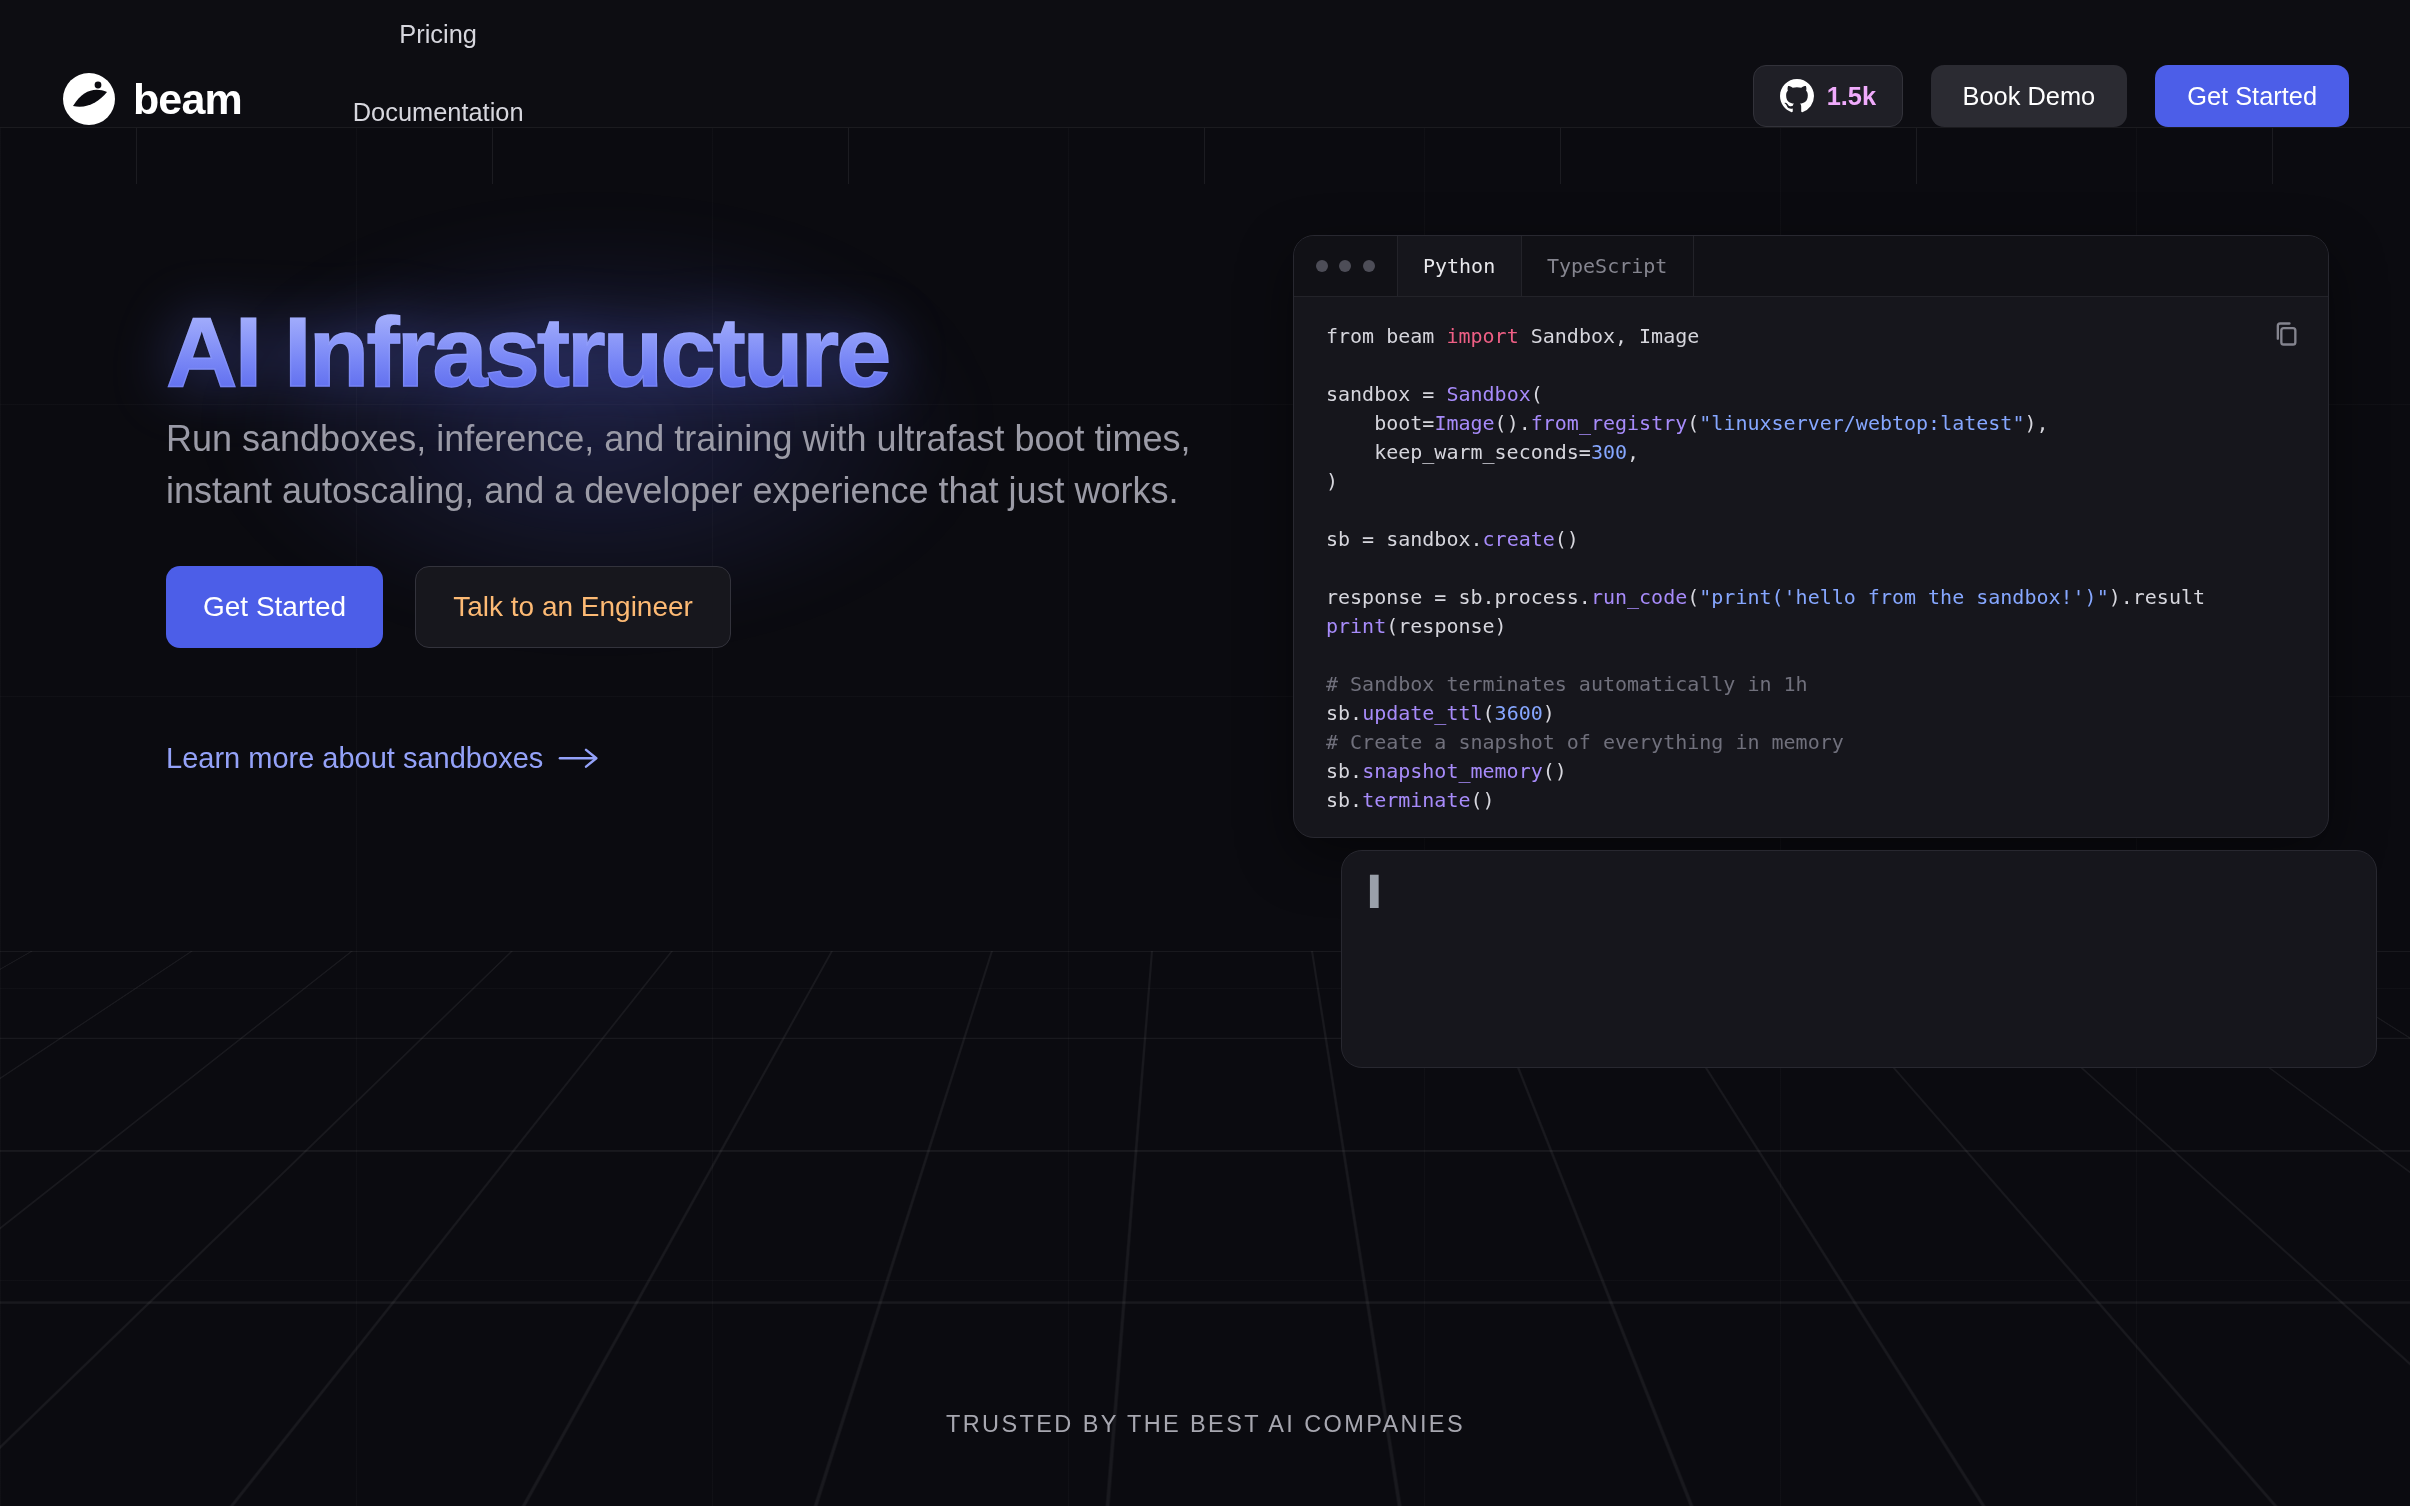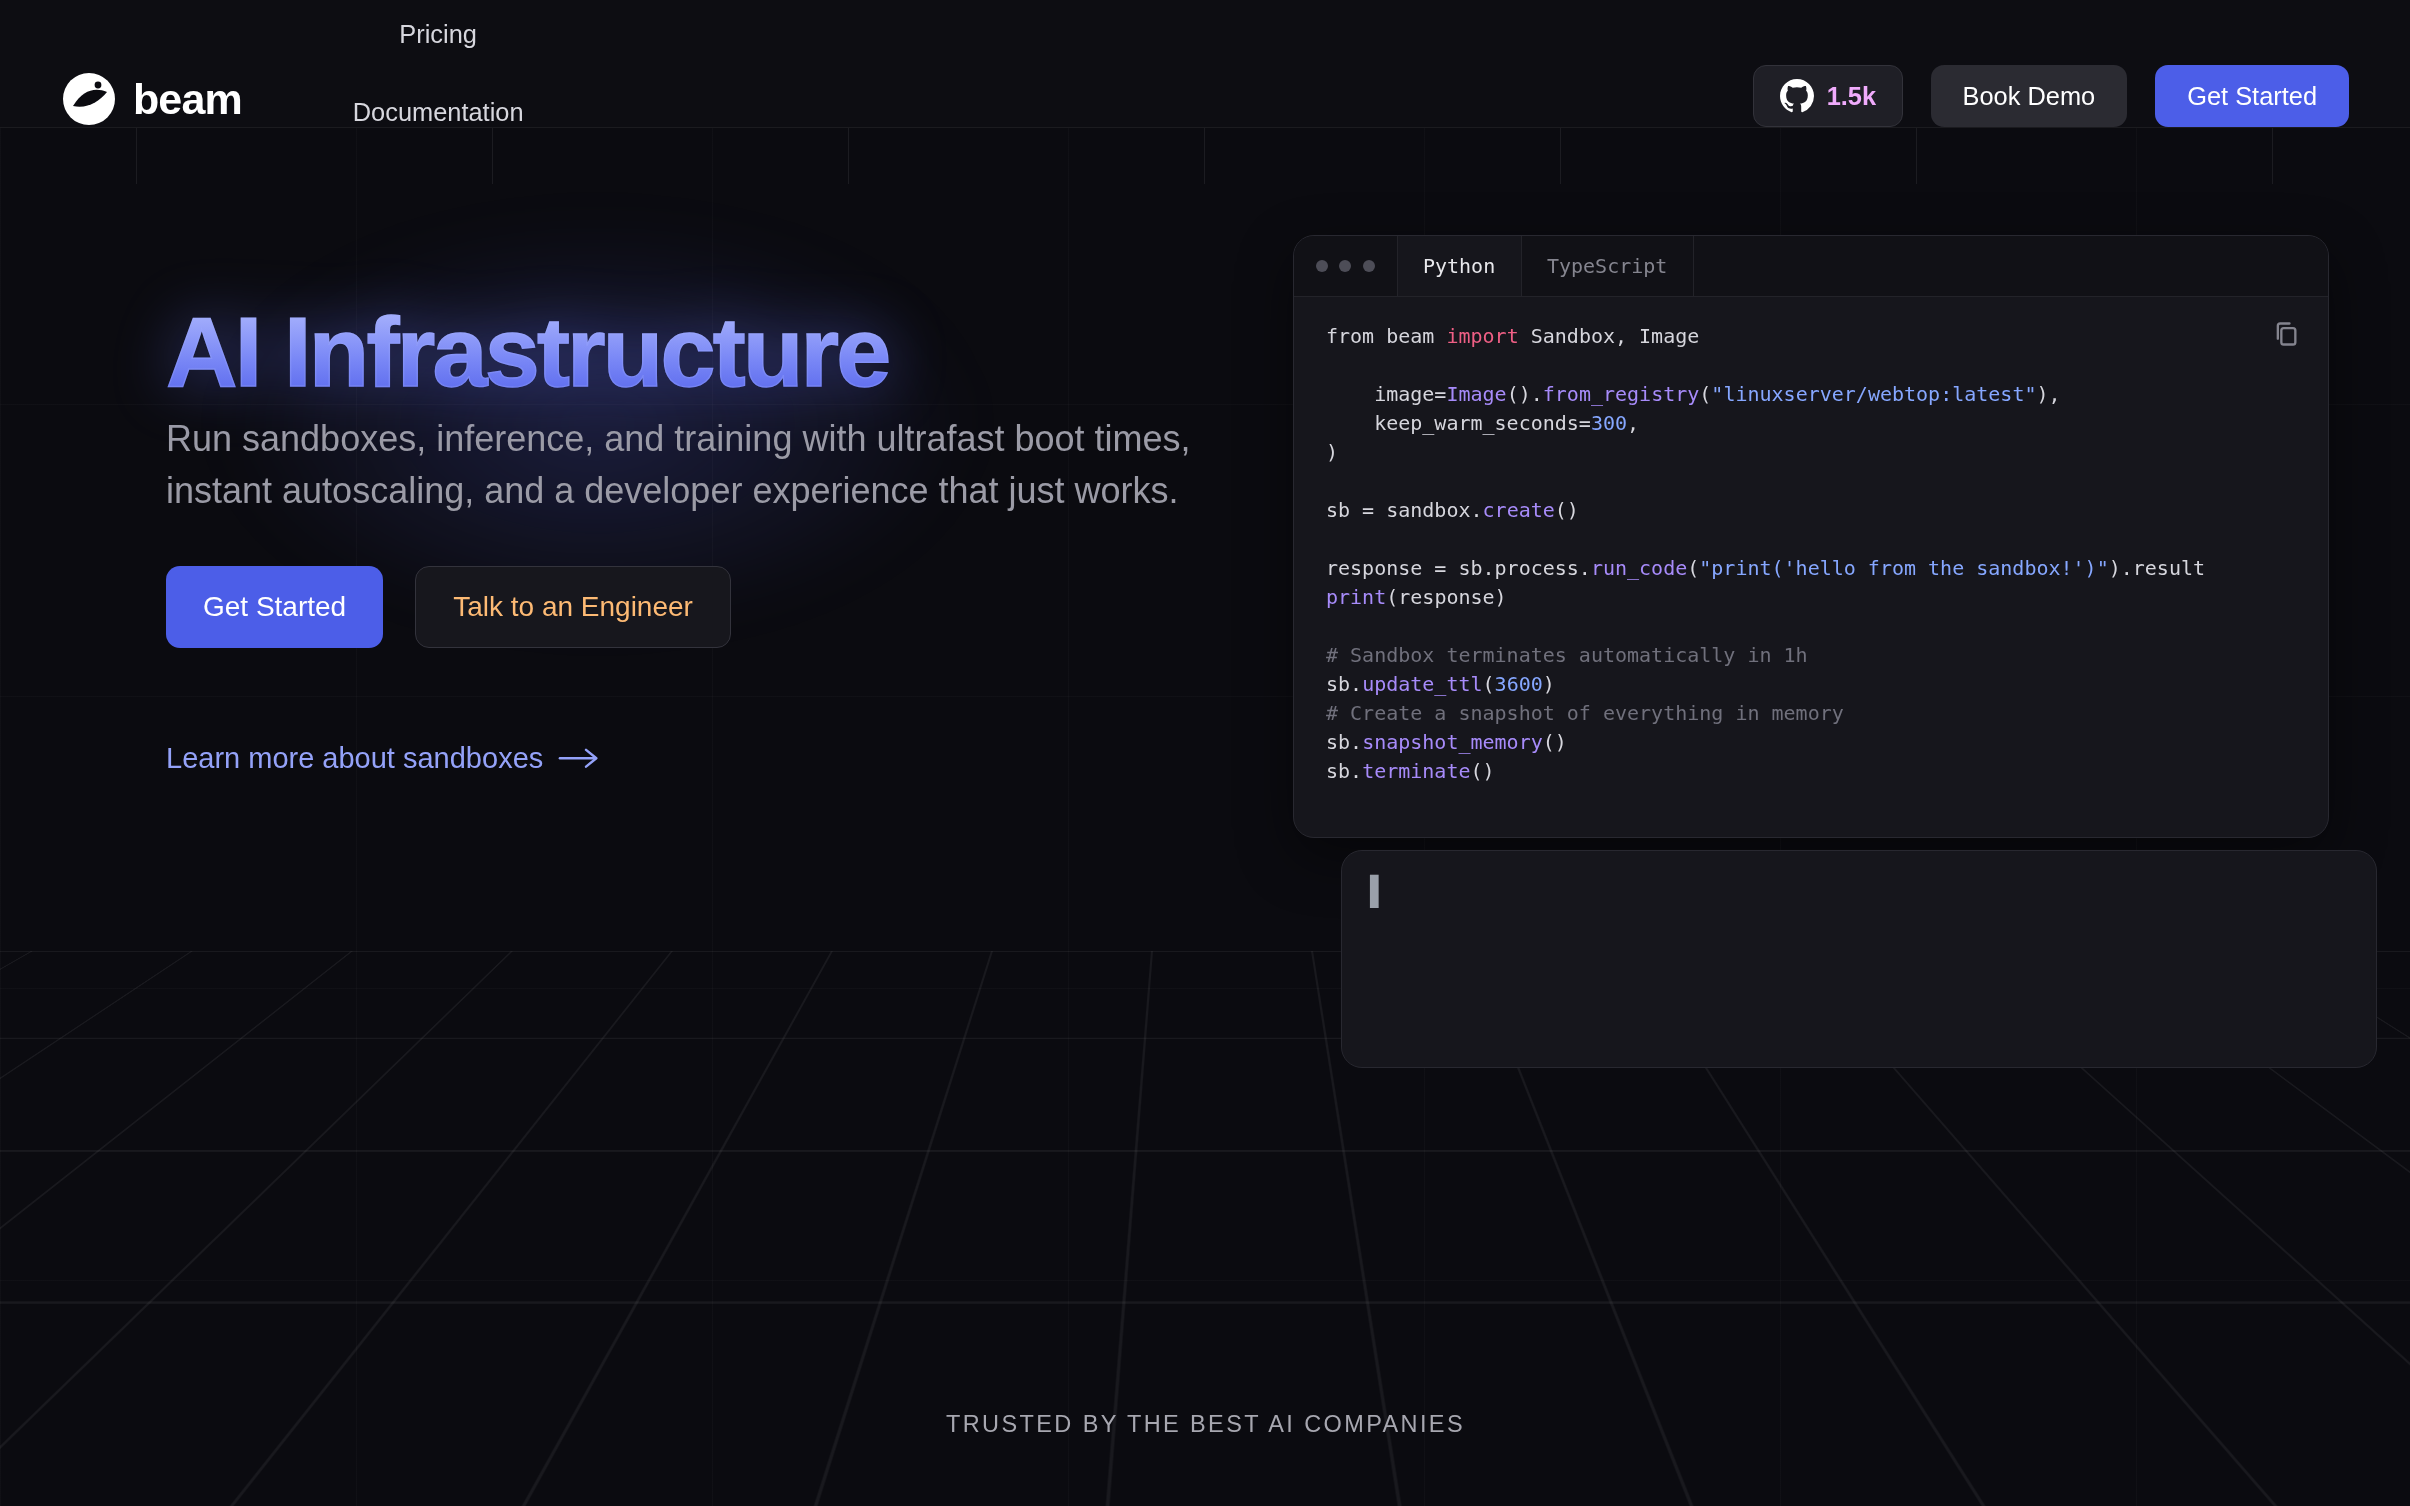--- a/index.html
+++ b/index.html
@@ -257,21 +257,22 @@
     <div class="tab">TypeScript</div>
   </div>
   <div class="code-body">
     <svg class="copy-btn" viewBox="0 0 24 24">
       <rect x="8" y="7" width="12" height="14" rx="2"></rect>
       <path d="M5 16 L5 5 a2 2 0 0 1 2 -2 L15 3"></path>
     </svg>
     <div>
         <div class="code-line"><span class="tok-p">from beam </span><span class="tok-k">import</span><span class="tok-p"> Sandbox, Image</span></div>
         <div class="code-line">&nbsp;</div>
-        <div class="code-line"><span class="tok-p">    image=</span><span class="tok-f">Image</span><span class="tok-p">().</span><span class="tok-f">from_registry</span><span class="tok-p">(</span><span class="tok-s">"linuxserver/webtop:latest"</span><span class="tok-p">),</span></div>
+        <div class="code-line"><span class="tok-p">sandbox = </span><span class="tok-f">Sandbox</span><span class="tok-p">(</span></div>
+        <div class="code-line"><span class="tok-p">    boot=</span><span class="tok-f">Image</span><span class="tok-p">().</span><span class="tok-f">from_registry</span><span class="tok-p">(</span><span class="tok-s">"linuxserver/webtop:latest"</span><span class="tok-p">),</span></div>
         <div class="code-line"><span class="tok-p">    keep_warm_seconds=</span><span class="tok-n">300</span><span class="tok-p">,</span></div>
         <div class="code-line"><span class="tok-p">)</span></div>
         <div class="code-line">&nbsp;</div>
         <div class="code-line"><span class="tok-p">sb = sandbox.</span><span class="tok-f">create</span><span class="tok-p">()</span></div>
         <div class="code-line">&nbsp;</div>
         <div class="code-line"><span class="tok-p">response = sb.process.</span><span class="tok-f">run_code</span><span class="tok-p">(</span><span class="tok-s">"print('hello from the sandbox!')"</span><span class="tok-p">).result</span></div>
         <div class="code-line"><span class="tok-f">print</span><span class="tok-p">(response)</span></div>
         <div class="code-line">&nbsp;</div>
         <div class="code-line"><span class="tok-c"># Sandbox terminates automatically in 1h</span></div>
         <div class="code-line"><span class="tok-p">sb.</span><span class="tok-f">update_ttl</span><span class="tok-p">(</span><span class="tok-n">3600</span><span class="tok-p">)</span></div>

